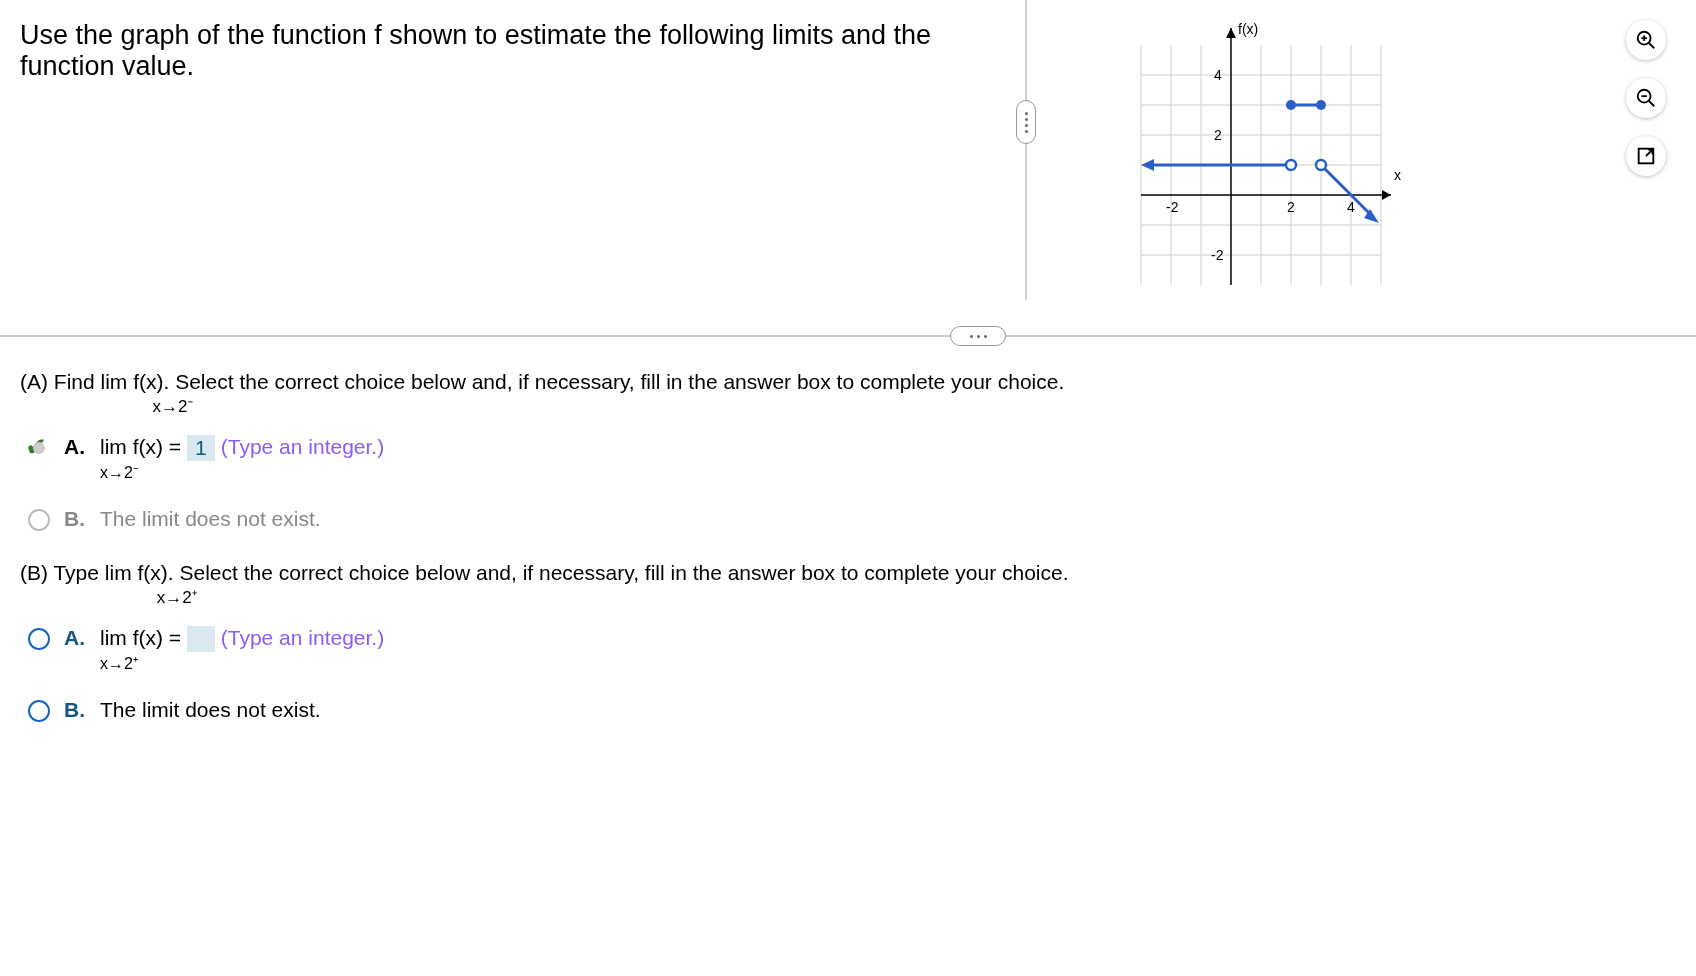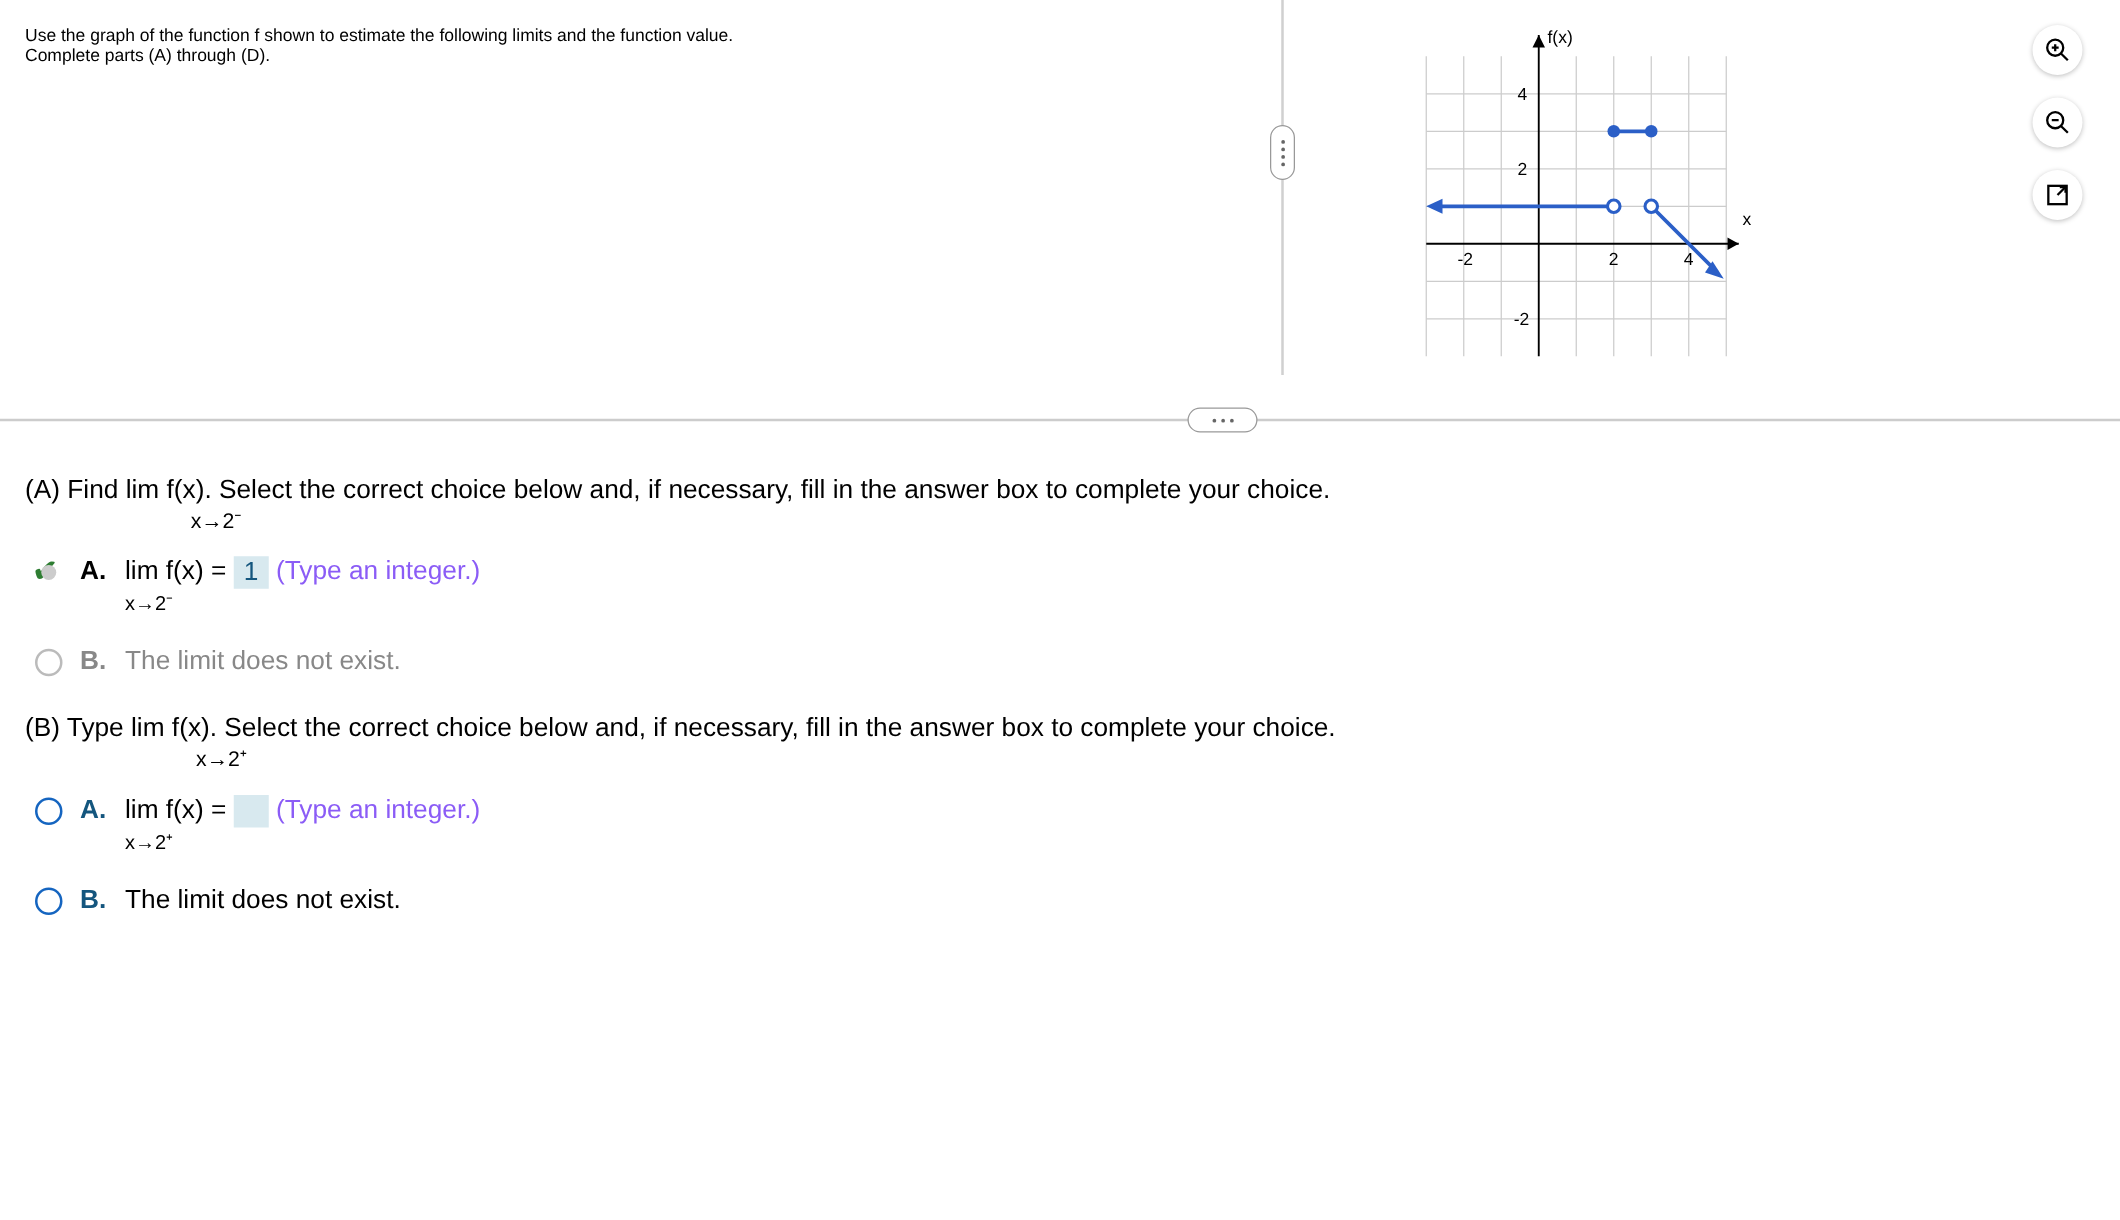--- a/index.html
+++ b/index.html
@@ -17,21 +17,21 @@
   }
   .top-section {
     display: flex;
     padding: 20px 20px 0 20px;
     position: relative;
   }
   .question-text {
     flex: 1;
     max-width: 1000px;
   }
-  .question-text .line { font-size: 14px; color: #000; }
+  .question-text .line { font-size: 27px; color: #000; }
   .graph-area {
     position: absolute;
     right: 280px;
     top: 20px;
     width: 300px;
     height: 280px;
   }
   .tools {
     position: absolute;
     right: 30px;
@@ -96,21 +96,21 @@
     background: #fff;
     display: flex;
     align-items: center;
     justify-content: center;
     gap: 4px;
     cursor: pointer;
   }
   .hr-toggle .dot { width: 3px; height: 3px; border-radius: 50%; background: #666; }
   .content {
     position: absolute;
-    top: 380px;
+    top: 370px;
     left: 20px;
     right: 20px;
   }
   .part {
     margin-bottom: 30px;
   }
   .part-q {
     font-size: 21px;
     margin-bottom: 8px;
   }
@@ -180,21 +180,20 @@
     vertical-align: top;
   }
   .lim-sub-inline { font-size: 16px; display: block; margin-top: 2px; }
 </style>
 </head>
 <body>
 
 <div class="top-section">
   <div class="question-text">
     <div class="line">Use the graph of the function f shown to estimate the following limits and the function value.</div>
-    <div class="line">Complete parts (A) through (D).</div>
   </div>
 </div>
 
 <div class="vertical-divider"></div>
 <div class="vertical-toggle">
   <span class="dot"></span>
     <span class="dot"></span>
     <span class="dot"></span>
     <span class="dot"></span>
 </div>

